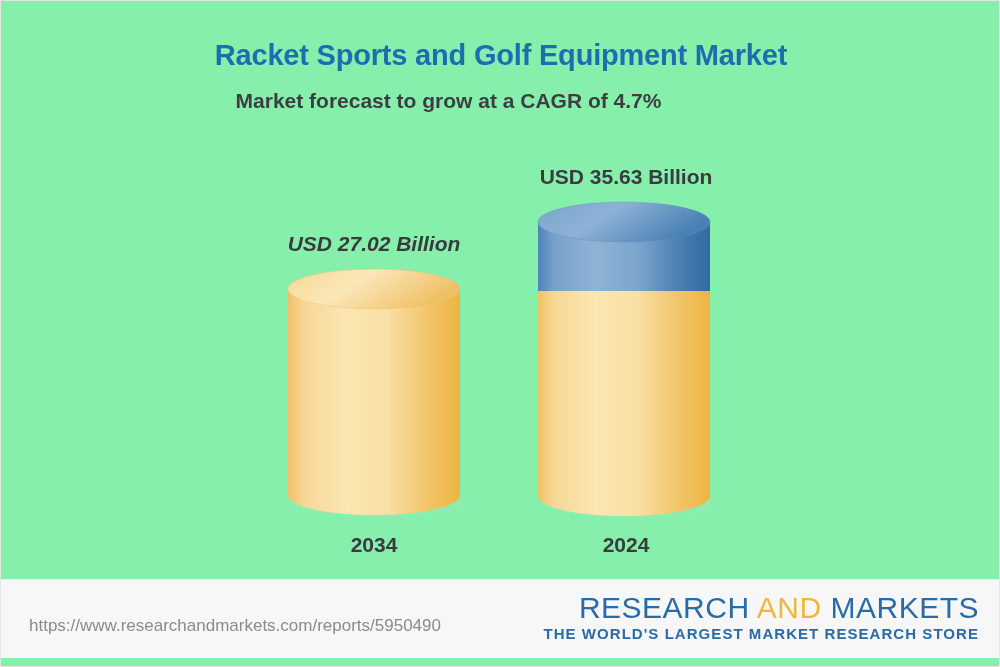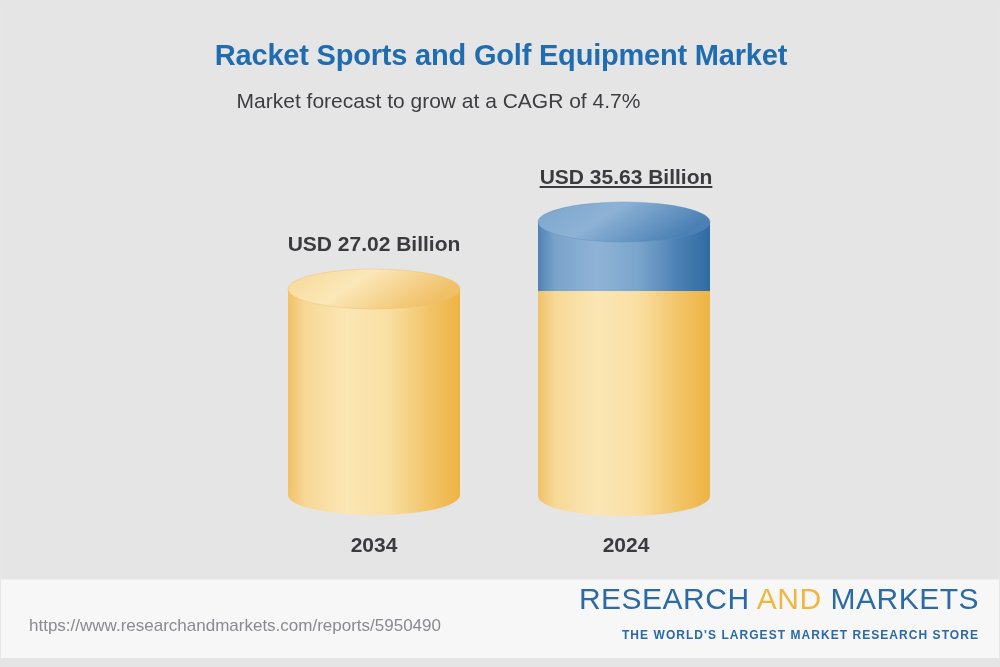--- a/index.html
+++ b/index.html
@@ -7,21 +7,21 @@
     padding: 0;
     background: #ffffff;
   }
   body {
     font-family: "Liberation Sans", sans-serif;
   }
   #canvas {
     position: relative;
     width: 1000px;
     height: 667px;
-    background: #e5e5e5;
+    background: #86efac;
     box-sizing: border-box;
     border: 1px solid #e6e6e6;
     overflow: hidden;
   }
 
   
   .title {
     position: absolute;
     left: 0;
     top: 38px;
@@ -32,22 +32,23 @@
     color: #1f6cb0;
     letter-spacing: -0.2px;
   }
   .subtitle {
     position: absolute;
     left: 0;
     top: 88px;
     width: 875px;
     text-align: center;
     font-size: 21px;
-    font-weight: normal;
+    font-weight: bold;
     color: #3e3e42;
+    padding-left: 10px;
   }
 
   
   .plot {
     position: absolute;
     left: 0;
     top: 0;
     width: 1000px;
     height: 600px;
   }
@@ -107,42 +108,42 @@
     font-weight: normal;
     letter-spacing: 0.5px;
     color: #2a6aa6;
     line-height: 1.02;
     white-space: nowrap;
   }
   .logo-and {
     color: #f0b73f;
   }
   .logo-tag {
-    font-size: 12px;
+    font-size: 15px;
     font-weight: bold;
     letter-spacing: 1.05px;
     color: #2a6aa6;
-    margin-top: 13px;
+    margin-top: 1px;
     white-space: nowrap;
   }
 </style>
 </head>
 <body>
 
 <div id="canvas">
 
   <div class="title">Racket Sports and Golf Equipment Market</div>
 
   <div class="subtitle">Market forecast to grow at a CAGR of 4.7%</div>
 
   <div class="plot">
 
     <div class="bar-group">
 
-      <div class="value-label" style="left:243px; top:231px;">USD 27.02 Billion</div>
+      <div class="value-label" style="left:243px; top:231px;font-style:italic;">USD 27.02 Billion</div>
 
       <svg class="cyl" style="left:285px; top:266px;" width="180" height="250" viewBox="0 0 180 250">
         <defs>
           <linearGradient id="yBody" x1="0" y1="0" x2="1" y2="0">
             <stop offset="0%" stop-color="#f0c069"></stop>
             <stop offset="10%" stop-color="#f7d896"></stop>
             <stop offset="34%" stop-color="#fbe6b4"></stop>
             <stop offset="58%" stop-color="#f9dfa3"></stop>
             <stop offset="82%" stop-color="#f2c468"></stop>
             <stop offset="100%" stop-color="#eeb442"></stop>
@@ -162,21 +163,21 @@
         <path d="M2,22 L2,228 A86,20 0 0 0 174,228 L174,22 Z" fill="url(#yBody)"></path>
         <ellipse cx="88" cy="22" rx="86" ry="20" fill="url(#yTop)"></ellipse>
         <ellipse cx="88" cy="22" rx="86" ry="20" fill="none" stroke="#e9bd6a" stroke-width="0.7" stroke-opacity="0.55"></ellipse>
       </svg>
 
       <div class="cat-label" style="left:243px; top:532px;">2034</div>
     </div>
 
     <div class="bar-group">
 
-      <div class="value-label" style="left:495px; top:164px;text-decoration:underline;">USD 35.63 Billion</div>
+      <div class="value-label" style="left:495px; top:164px;">USD 35.63 Billion</div>
 
       <svg class="cyl" style="left:535px; top:199px;" width="180" height="318" viewBox="0 0 180 318">
         <defs>
           <linearGradient id="bBody" x1="0" y1="0" x2="1" y2="0">
             <stop offset="0%" stop-color="#4f83b5"></stop>
             <stop offset="10%" stop-color="#7aa3cb"></stop>
             <stop offset="34%" stop-color="#8fb3d6"></stop>
             <stop offset="58%" stop-color="#7ba5cc"></stop>
             <stop offset="82%" stop-color="#4b80b3"></stop>
             <stop offset="100%" stop-color="#2f6ba3"></stop>

